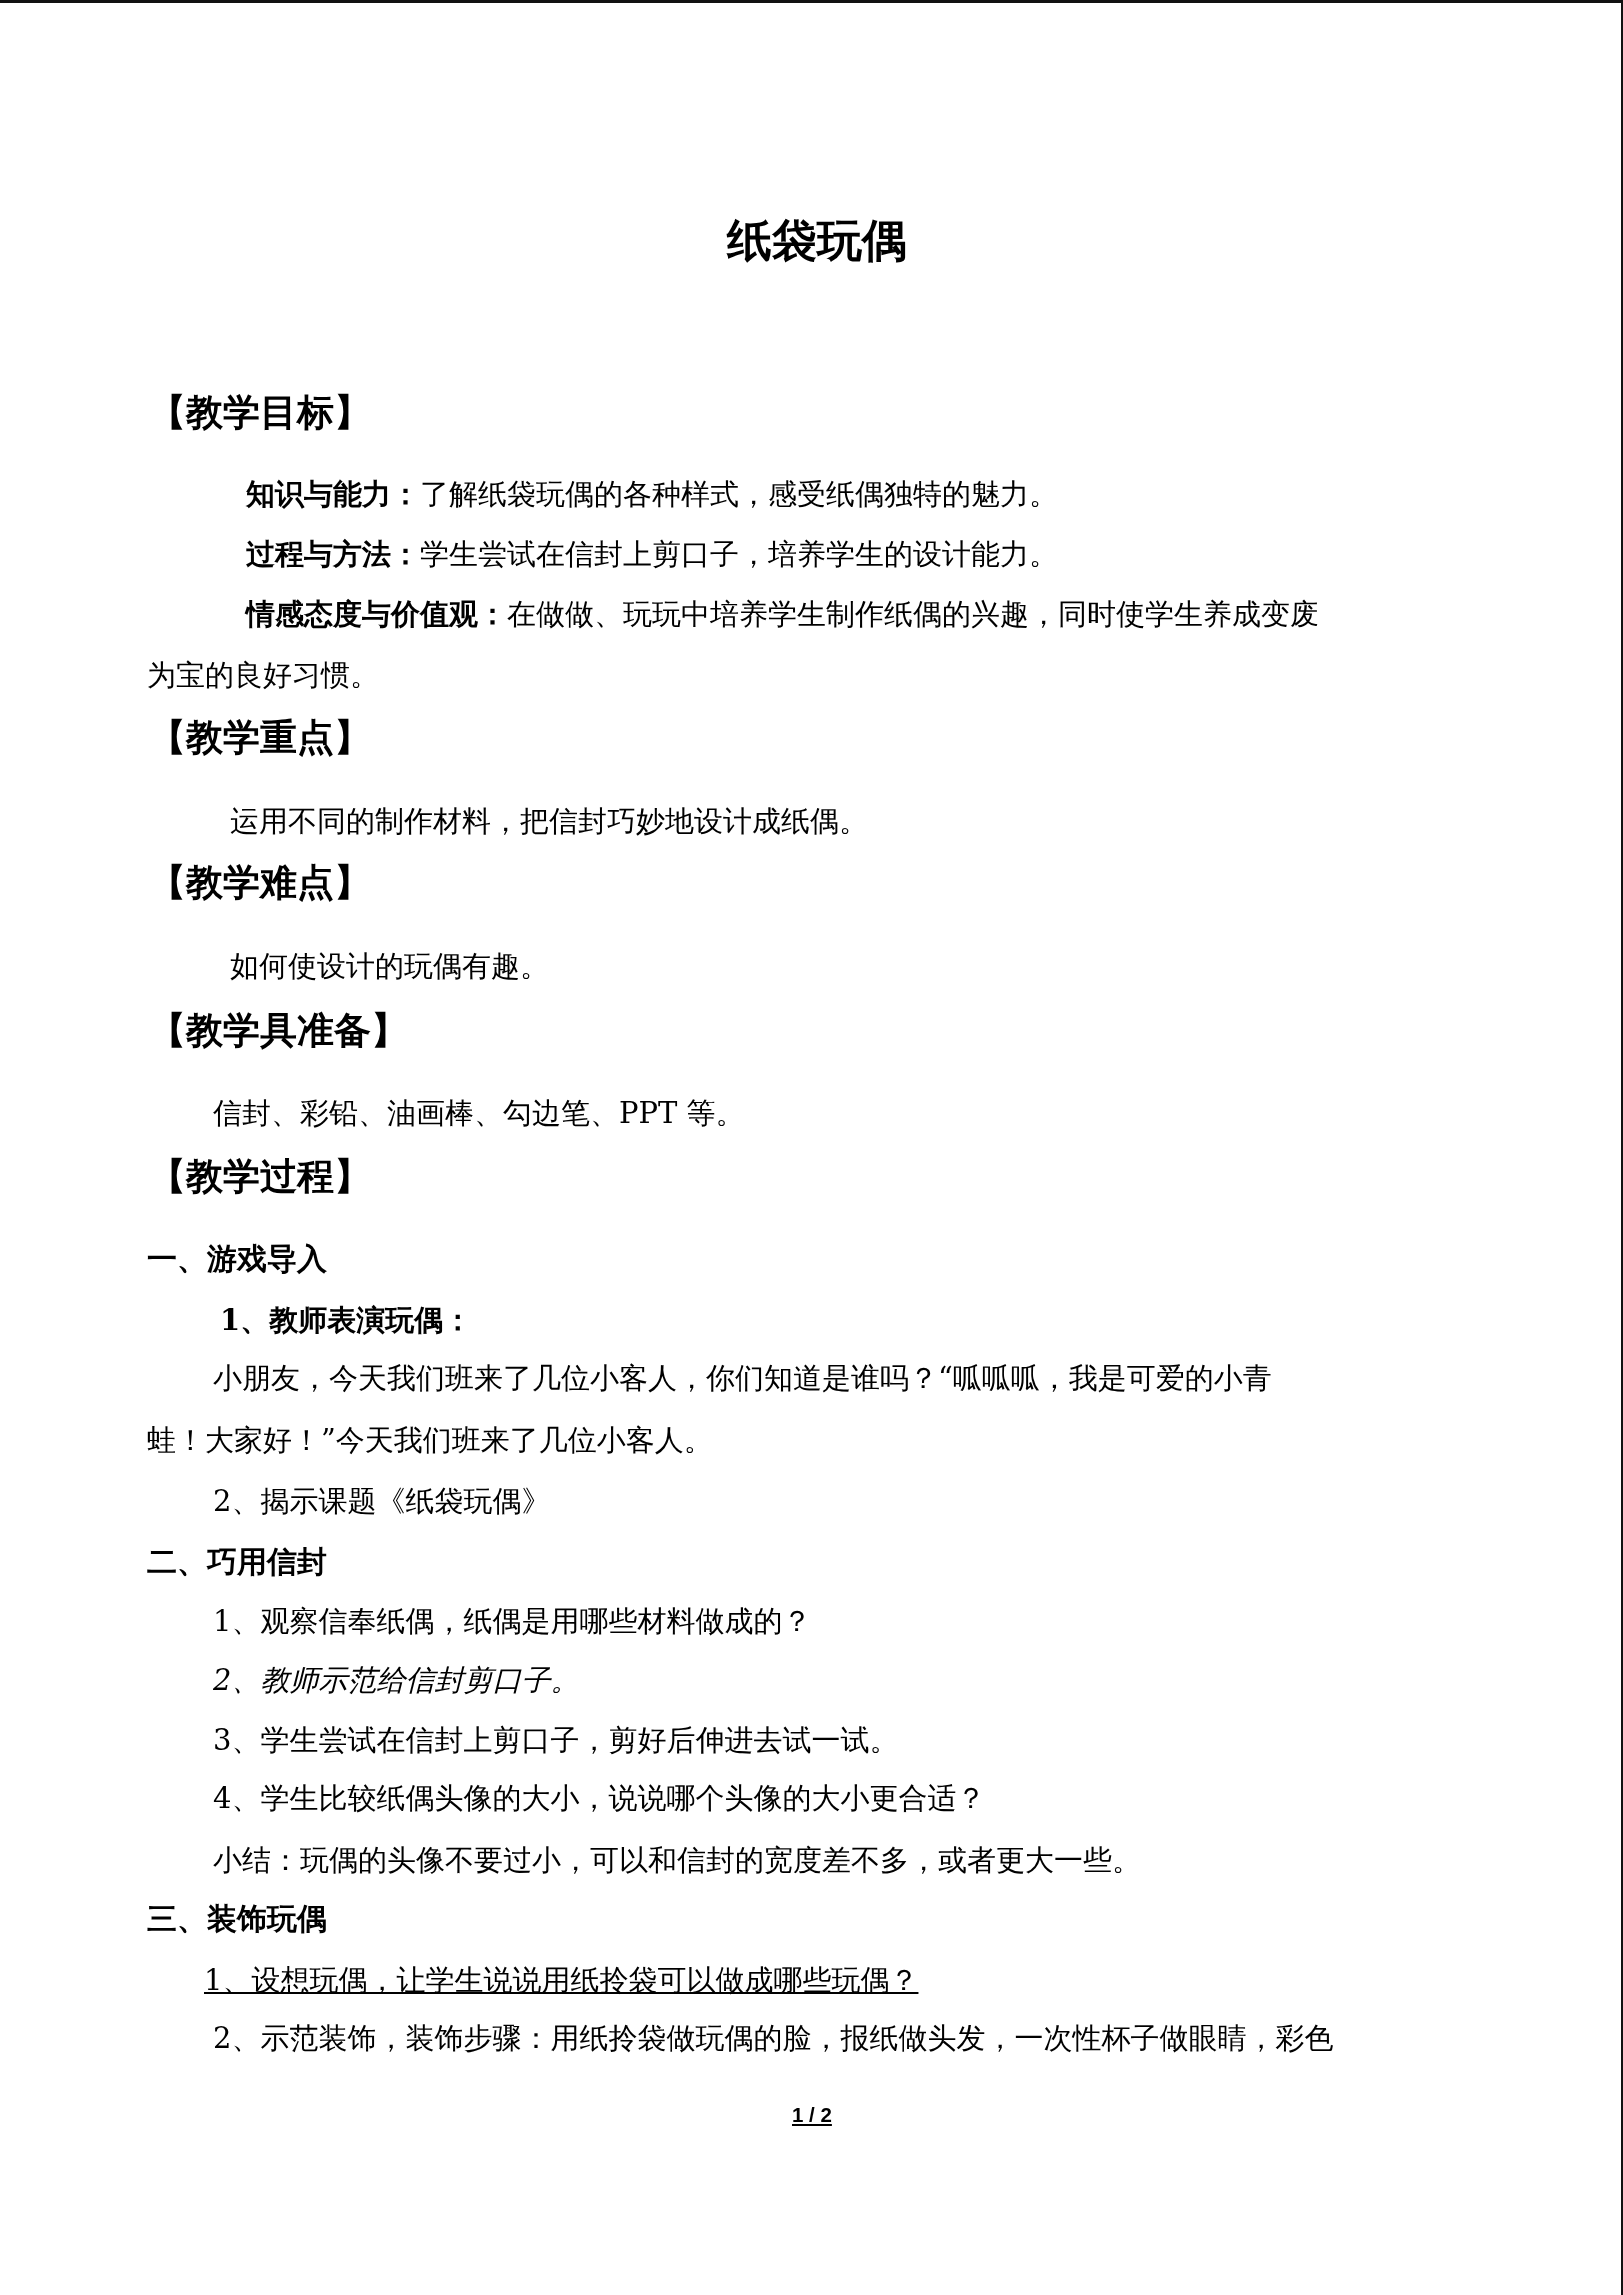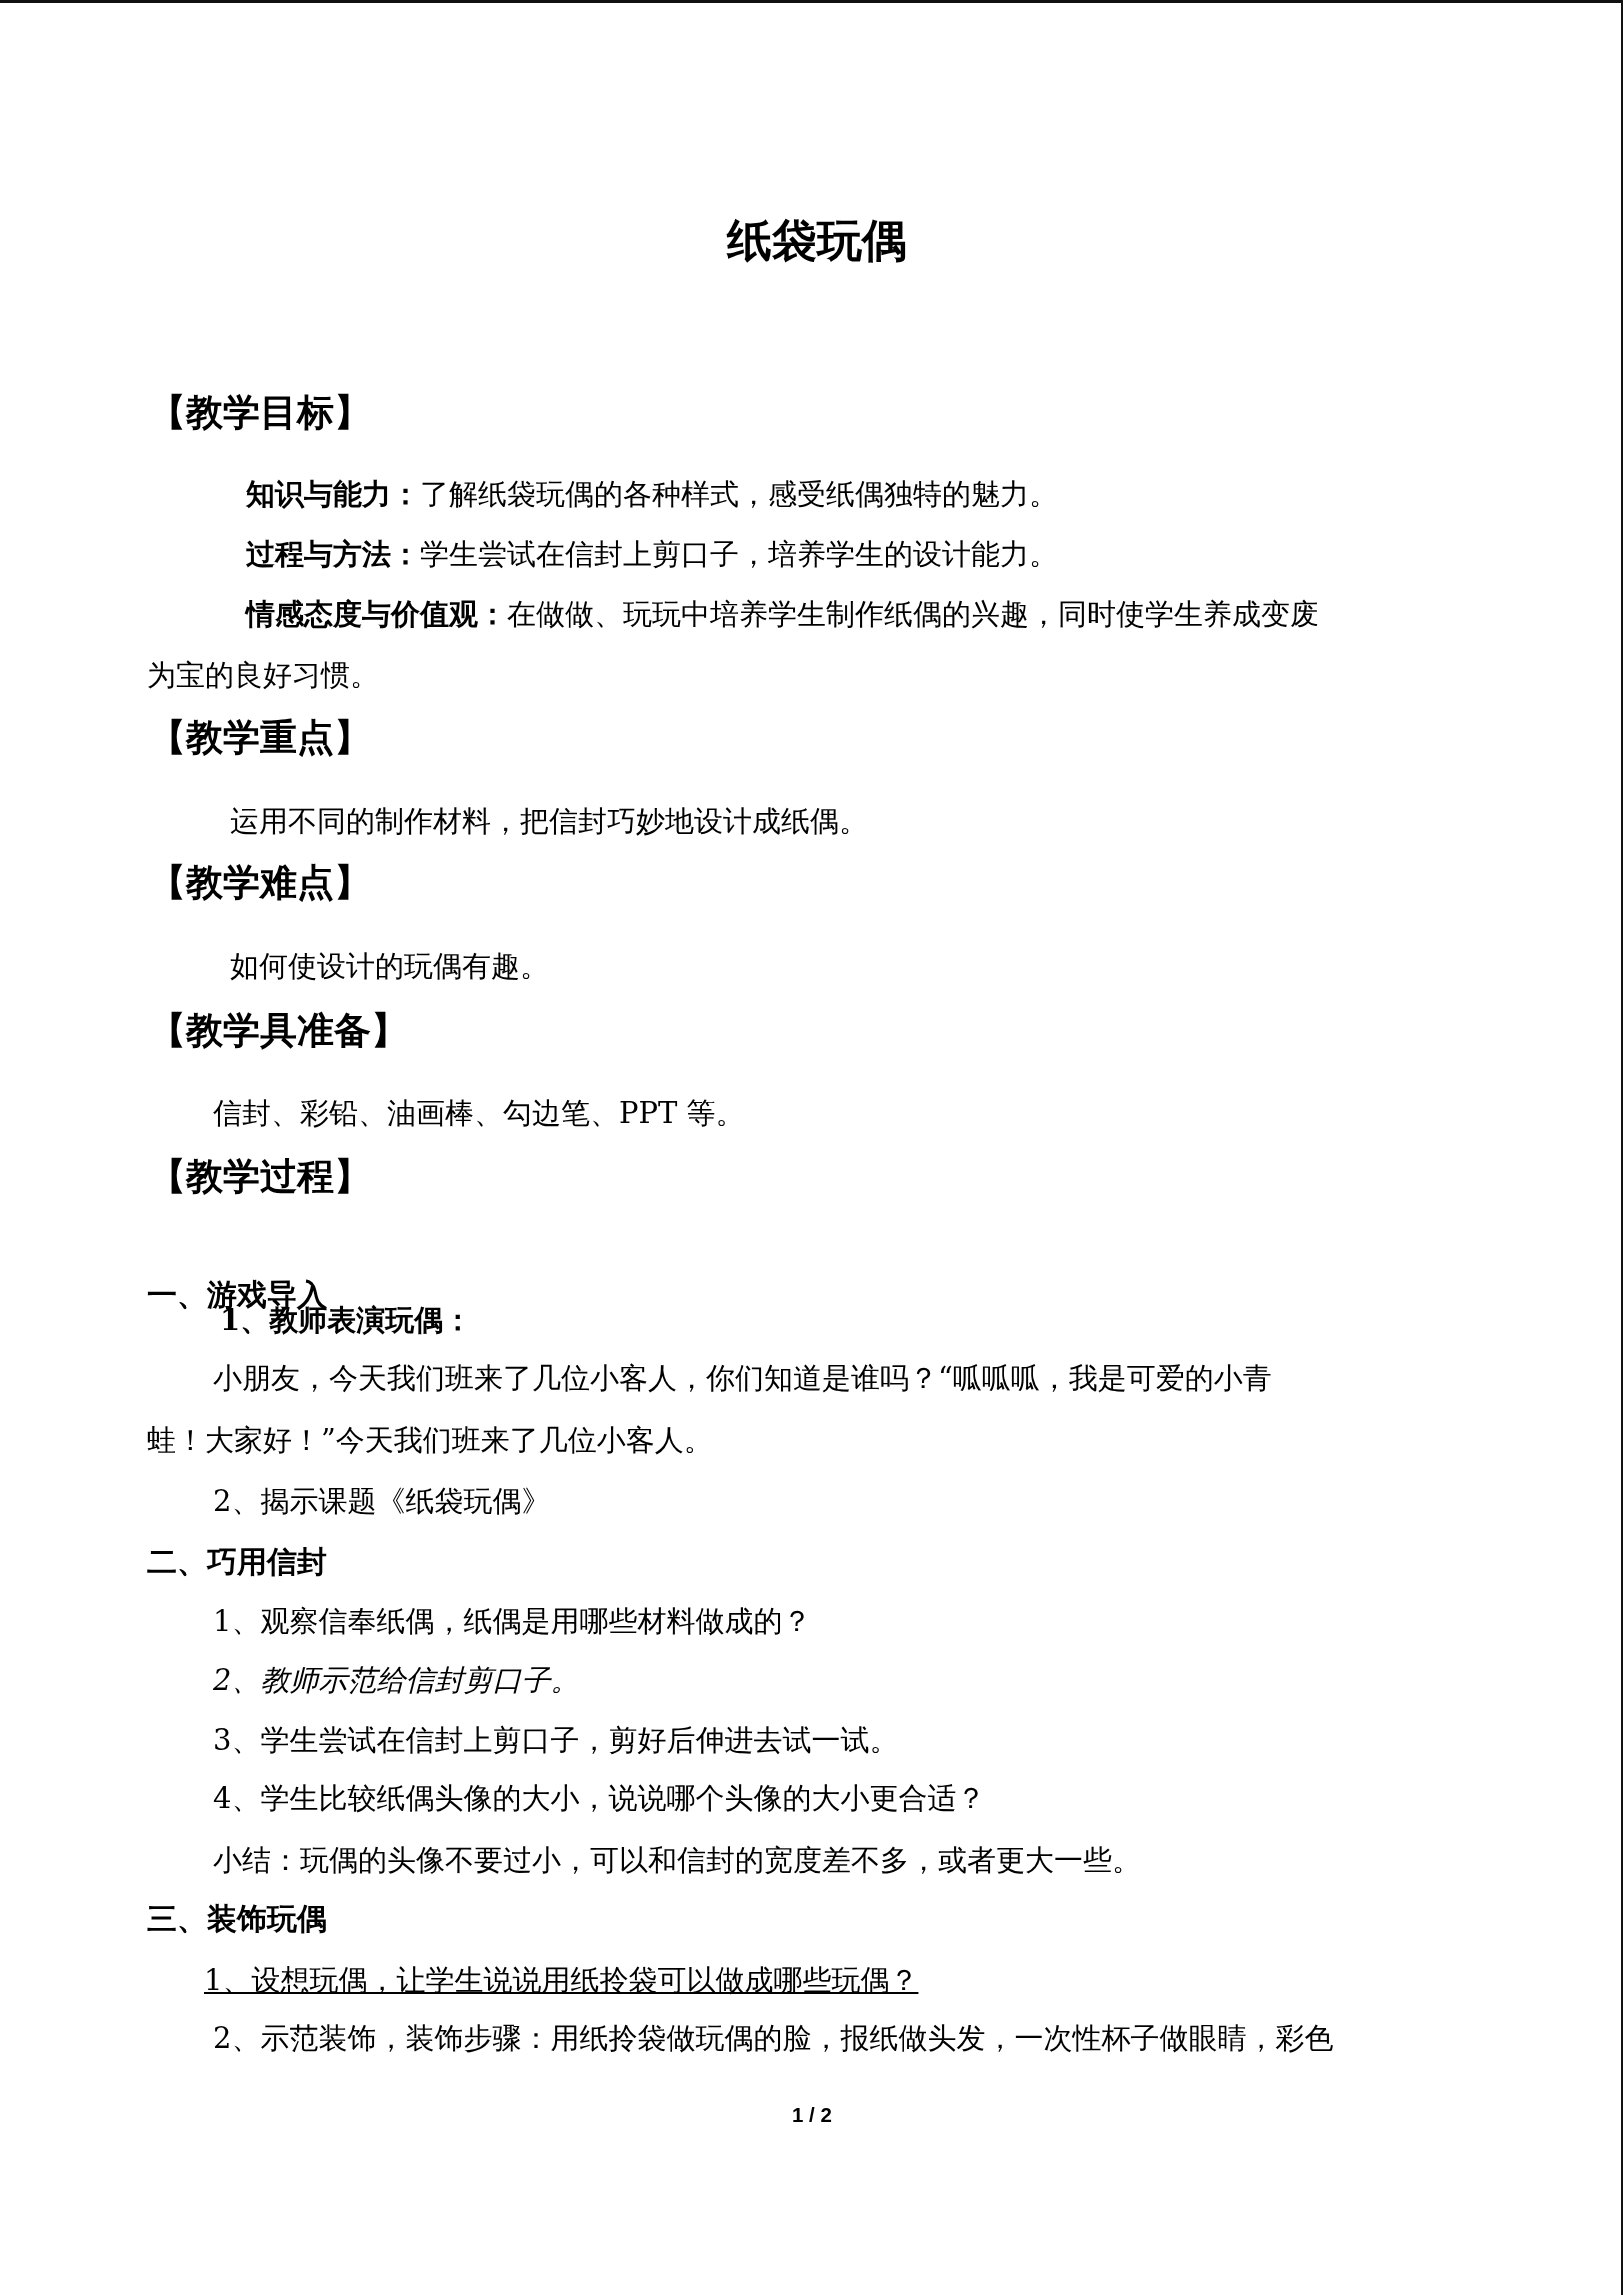--- a/index.html
+++ b/index.html
@@ -6,21 +6,21 @@
   body { width: 1623px; height: 2295px; position: relative; overflow: hidden;
          font-family: "DejaVu Serif", "Liberation Serif", serif; color: #000; }
   .frame-top { position: absolute; left: 0; top: 0; width: 1623px; height: 2.7px; background: #111; }
   .frame-right { position: absolute; right: 0; top: 0; width: 2px; height: 2295px; background: #111; }
   .line { position: absolute; white-space: nowrap; line-height: 1; }
   .title { font-family: "DejaVu Sans", "Liberation Sans", sans-serif; font-weight: bold; font-size: 45px; }
   .heading { font-family: "DejaVu Sans", "Liberation Sans", sans-serif; font-weight: bold; font-size: 37px; }
   .body { font-size: 29px; }
   .sub { font-family: "DejaVu Sans", "Liberation Sans", sans-serif; font-weight: bold; font-size: 30px; }
   .label { font-family: Liberation Sans, sans-serif; font-weight: bold; }
-  .pagenum { font-family: "Liberation Sans", sans-serif; font-weight: bold; font-size: 20.5px; }
+  .pagenum { font-family: "Liberation Sans", sans-serif; font-weight: bold; font-size: 20.5px; text-decoration: underline; }
 </style>
 </head>
 <body>
 
 <div class="frame-top"></div>
 <div class="frame-right"></div>
 
 <div>
   <div class="line title" style="left:727px; top:218px;">纸袋玩偶</div>
 
@@ -41,21 +41,21 @@
   <div class="line body" style="left:230px; top:807px;">运用不同的制作材料，把信封巧妙地设计成纸偶。</div>
 
   <div class="line heading" style="left:149px; top:864px;">【教学难点】</div>
   <div class="line body" style="left:230px; top:952px;">如何使设计的玩偶有趣。</div>
 
   <div class="line heading" style="left:149px; top:1012px;">【教学具准备】</div>
   <div class="line body" style="left:213px; top:1099px;">信封、彩铅、油画棒、勾边笔、PPT 等。</div>
 
   <div class="line heading" style="left:149px; top:1158px;">【教学过程】</div>
 
-  <div class="line sub" style="left:147px; top:1280px;">一、游戏导入</div>
+  <div class="line sub" style="left:147px; top:1244px;">一、游戏导入</div>
   <div class="line body" style="left:220px; top:1306px;font-weight:bold;">1、教师表演玩偶：</div>
   <div class="line body" style="left:213px; top:1364px;">小朋友，今天我们班来了几位小客人，你们知道是谁吗？“呱呱呱，我是可爱的小青</div>
   <div class="line body" style="left:147px; top:1426px;">蛙！大家好！”今天我们班来了几位小客人。</div>
   <div class="line body" style="left:213px; top:1487px;">2、揭示课题《纸袋玩偶》</div>
 
   <div class="line sub" style="left:147px; top:1547px;">二、巧用信封</div>
   <div class="line body" style="left:213px; top:1607px;">1、观察信奉纸偶，纸偶是用哪些材料做成的？</div>
   <div class="line body" style="left:213px; top:1666px;font-style:italic;">2、教师示范给信封剪口子。</div>
   <div class="line body" style="left:213px; top:1726px;">3、学生尝试在信封上剪口子，剪好后伸进去试一试。</div>
   <div class="line body" style="left:213px; top:1784px;">4、学生比较纸偶头像的大小，说说哪个头像的大小更合适？</div>

